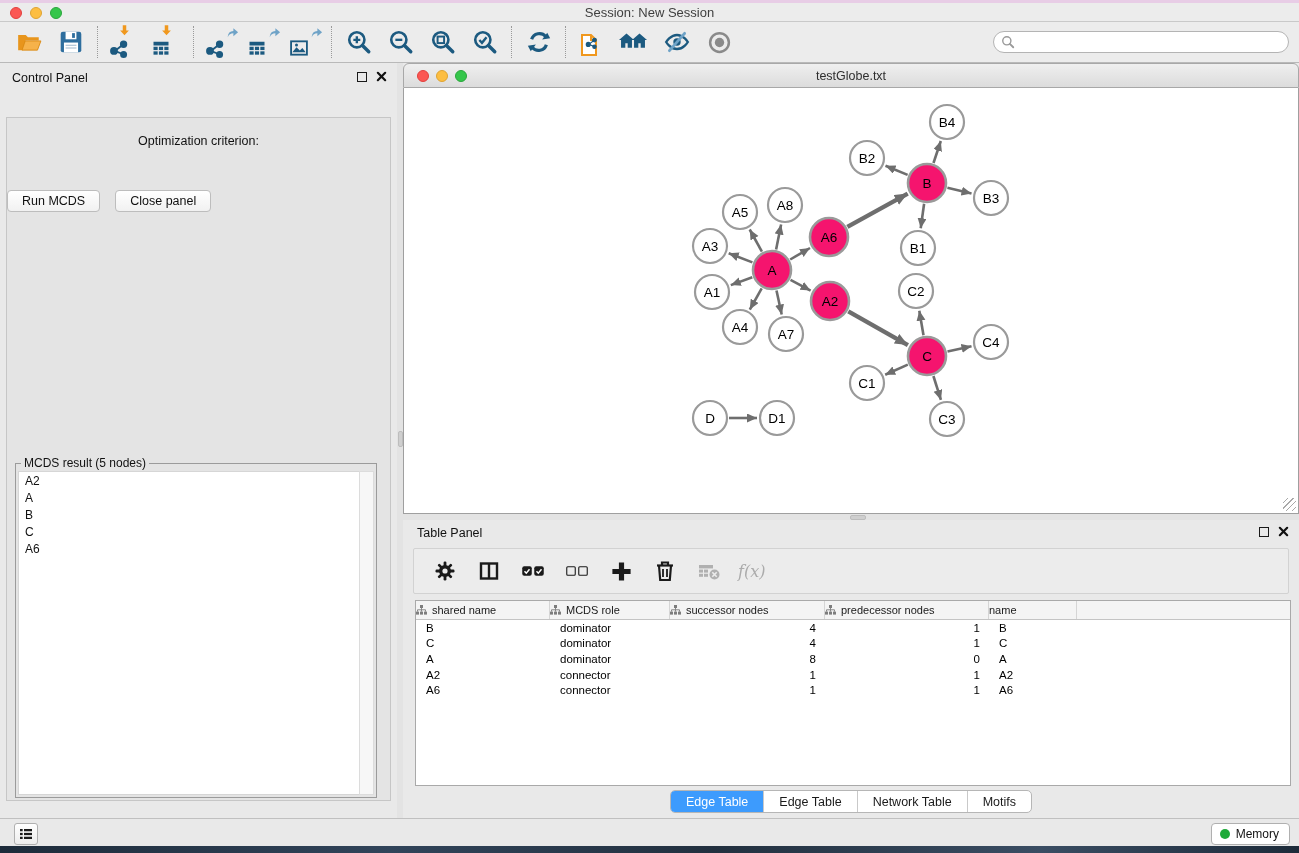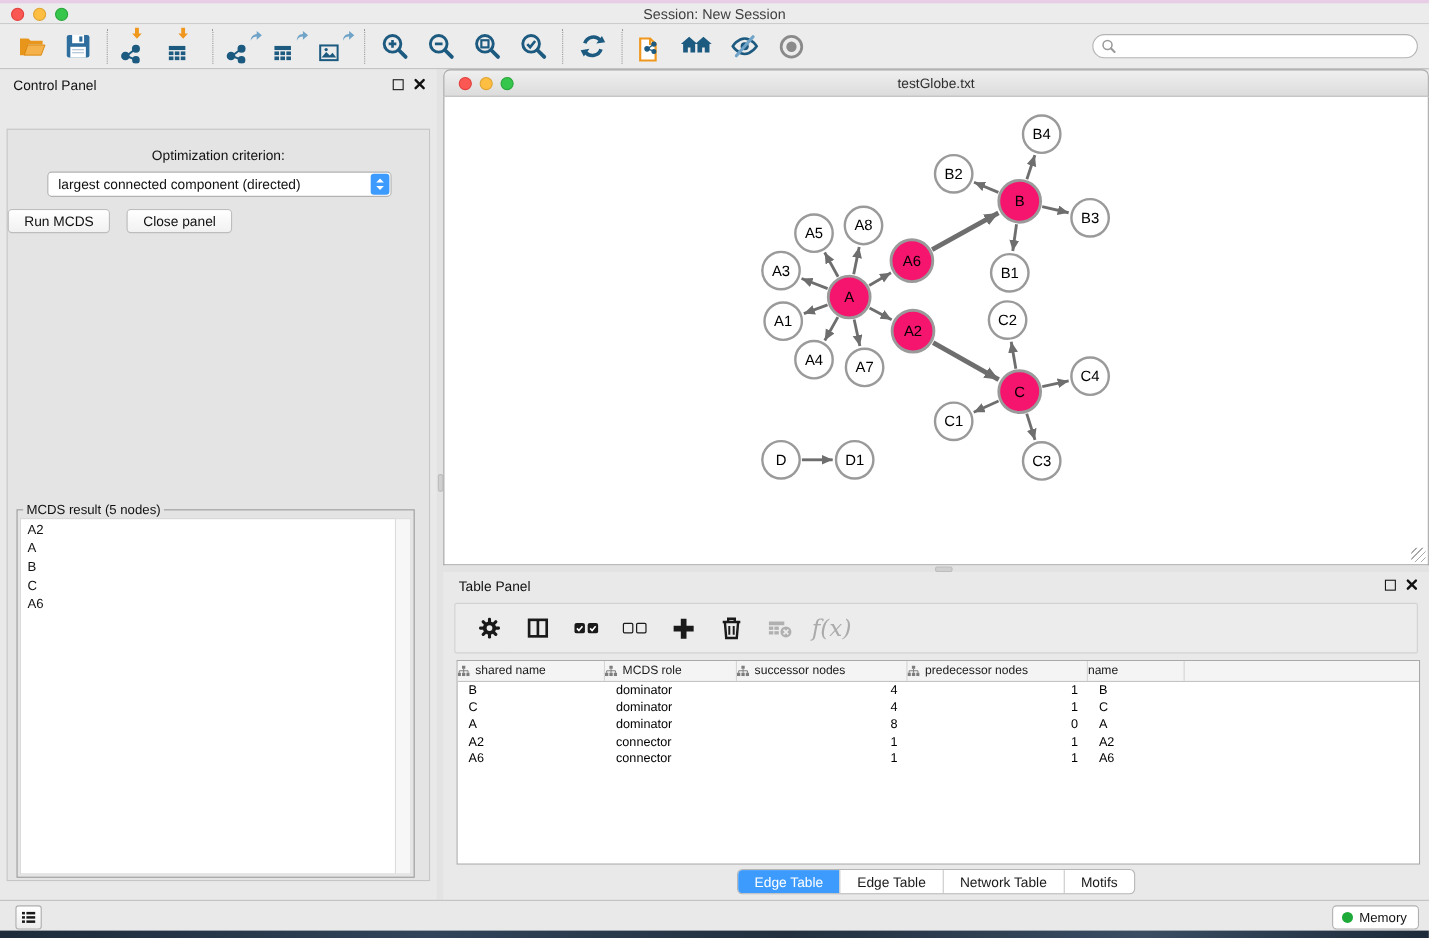--- a/index.html
+++ b/index.html
@@ -92,21 +92,21 @@
 
   
   .table-panel{position:absolute;left:403px;top:520px;width:896px;height:298px;background:#e9e9e9;}
   .tp-header{position:absolute;top:0;left:0;right:0;height:26px;}
   .tp-header .tp-title{position:absolute;left:14px;top:6px;font-size:12.5px;color:#111;}
   .tp-toolbar{position:absolute;top:28px;left:10px;right:10px;height:46px;background:#ececec;
     border:1px solid #d2d2d2;border-radius:2px;display:flex;align-items:center;gap:14px;
     padding-left:16px;box-sizing:border-box;}
   .tp-btn{width:30px;height:30px;display:flex;align-items:center;justify-content:center;color:#1a1a1a;}
   .tp-btn.disabled{color:#b0b0b0;}
-  .fx{font-family:"DejaVu Serif",serif;font-style:italic;font-size:21px;color:#ababab;}
+  .fx{font-family:"DejaVu Serif",serif;font-style:italic;font-size:16px;color:#ababab;}
   .tp-table{position:absolute;left:12px;right:8px;top:80px;height:186px;background:#fff;
     border:1px solid #a9a9a9;box-sizing:border-box;overflow:hidden;}
   .thead{display:flex;height:18px;background:#f4f4f4;border-bottom:1px solid #c4c4c4;}
   .th{display:flex;align-items:center;justify-content:flex-start;gap:5px;font-size:11px;color:#1a1a1a;
     border-right:1px solid #d5d5d5;box-sizing:border-box;white-space:nowrap;}
   .th-fill{flex:1;border-right:none;}
   .tr{display:flex;height:15.6px;align-items:center;}
   .td{font-size:11.5px;color:#000;box-sizing:border-box;white-space:nowrap;}
   .td-l{text-align:left;padding-left:10px;}
   .td-r{text-align:right;padding-right:9px;}
@@ -417,28 +417,20 @@
       <span class="cp-title">Control Panel</span>
       <span class="panel-icons">
         <span class="float-ic"></span>
         <svg width="11" height="11" style="color:#111">
             <use href="#i-x"></use>
           </svg>
       </span>
     </div>
     <div class="cp-body">
       <div class="opt-label">Optimization criterion:</div>
-      <div class="cp-select">
-        <span class="val">largest connected component (directed)</span>
-        <span class="stepper">
-          <svg width="11" height="13" viewBox="0 0 11 13">
-              <path d="M2 5 L5.5 1.2 L9 5z M2 8 L5.5 11.8 L9 8z" fill="#fff"></path>
-            </svg>
-        </span>
-      </div>
       <div class="btn-row">
         <button class="mac-btn">Run MCDS</button>
         <button class="mac-btn">Close panel</button>
       </div>
       <div class="fieldset">
         <span class="legend">MCDS result (5 nodes)</span>
         <div class="listbox" id="mcds-list">
             <div class="mcds-item">A2</div>
             <div class="mcds-item">A</div>
             <div class="mcds-item">B</div>

